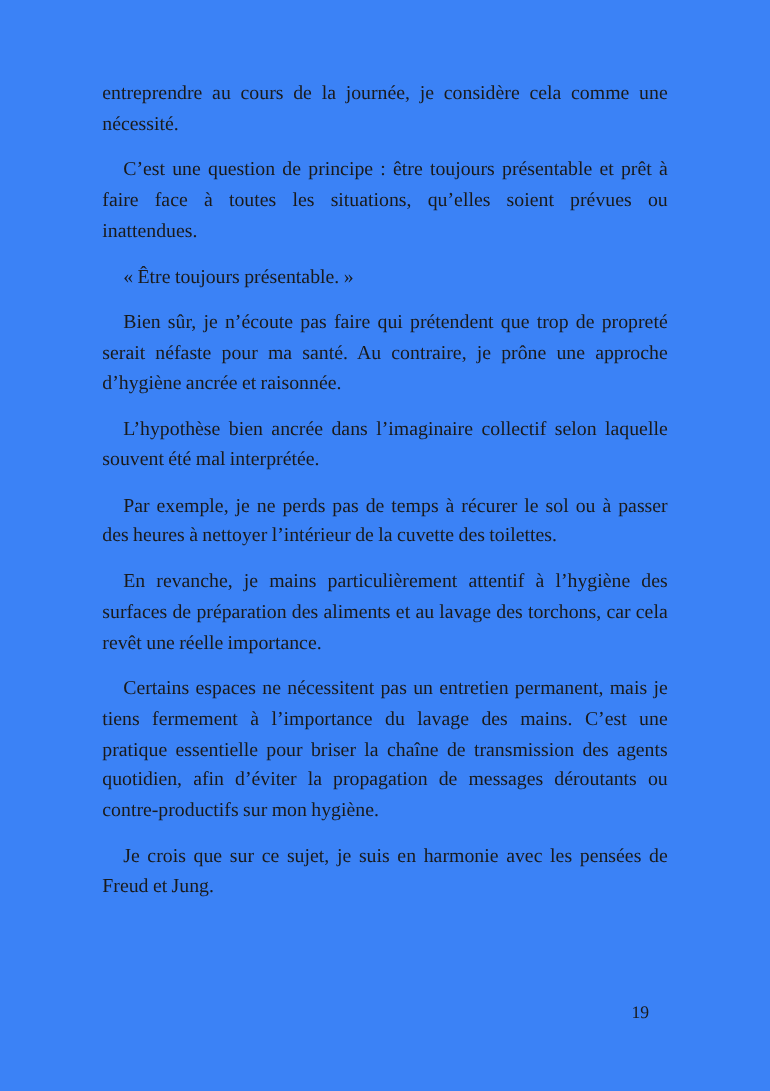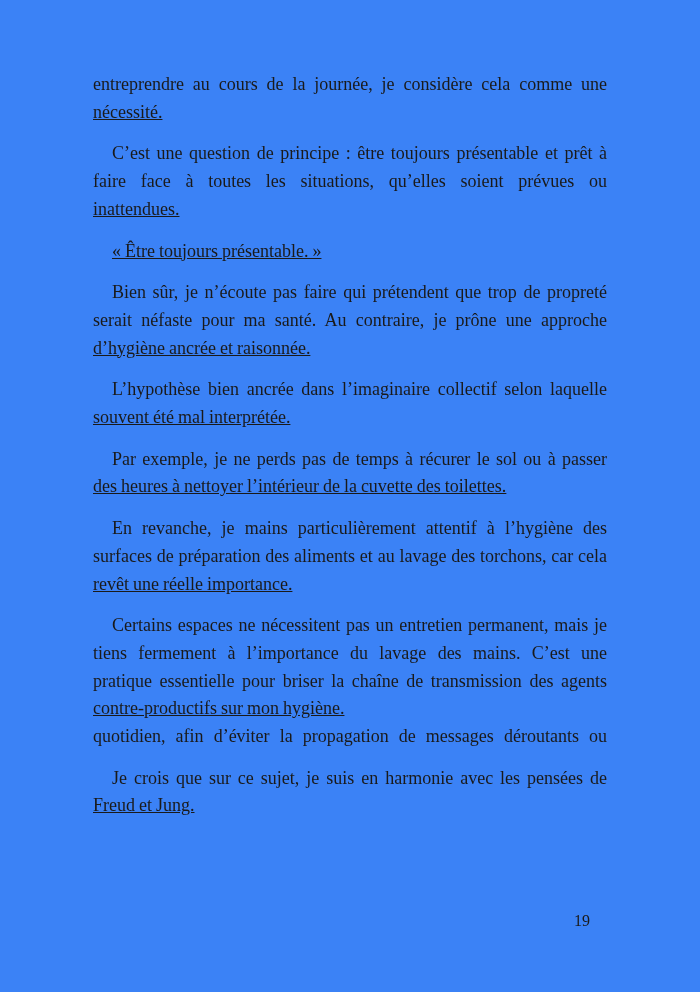--- a/index.html
+++ b/index.html
@@ -33,21 +33,20 @@
   .para:last-child {
     margin-bottom: 4px;
   }
   .line {
     text-align: justify;
     text-align-last: justify;
     white-space: normal;
   }
   .line.last {
     text-align-last: left;
-    text-decoration: underline;
   }
   .line.first-indent {
     text-indent: 19px;
   }
   .page-number {
     position: absolute;
     top: 912px;
     right: 110px;
     font-size: 16px;
     line-height: normal;
@@ -87,22 +86,22 @@
       </div>
       <div class="para">
         <div class="line first-indent">En revanche, je mains particulièrement attentif à l’hygiène des</div>
         <div class="line">surfaces de préparation des aliments et au lavage des torchons, car cela</div>
         <div class="line last">revêt une réelle importance.</div>
       </div>
       <div class="para">
         <div class="line first-indent">Certains espaces ne nécessitent pas un entretien permanent, mais je</div>
         <div class="line">tiens fermement à l’importance du lavage des mains. C’est une</div>
         <div class="line">pratique essentielle pour briser la chaîne de transmission des agents</div>
+        <div class="line">quotidien, afin d’éviter la propagation de messages déroutants ou</div>
         <div class="line last">contre-productifs sur mon hygiène.</div>
-        <div class="line">quotidien, afin d’éviter la propagation de messages déroutants ou</div>
       </div>
       <div class="para">
         <div class="line first-indent">Je crois que sur ce sujet, je suis en harmonie avec les pensées de</div>
         <div class="line last">Freud et Jung.</div>
       </div>
     </div>
   <div class="page-number">19</div>
 </div>
 
 </body></html>

